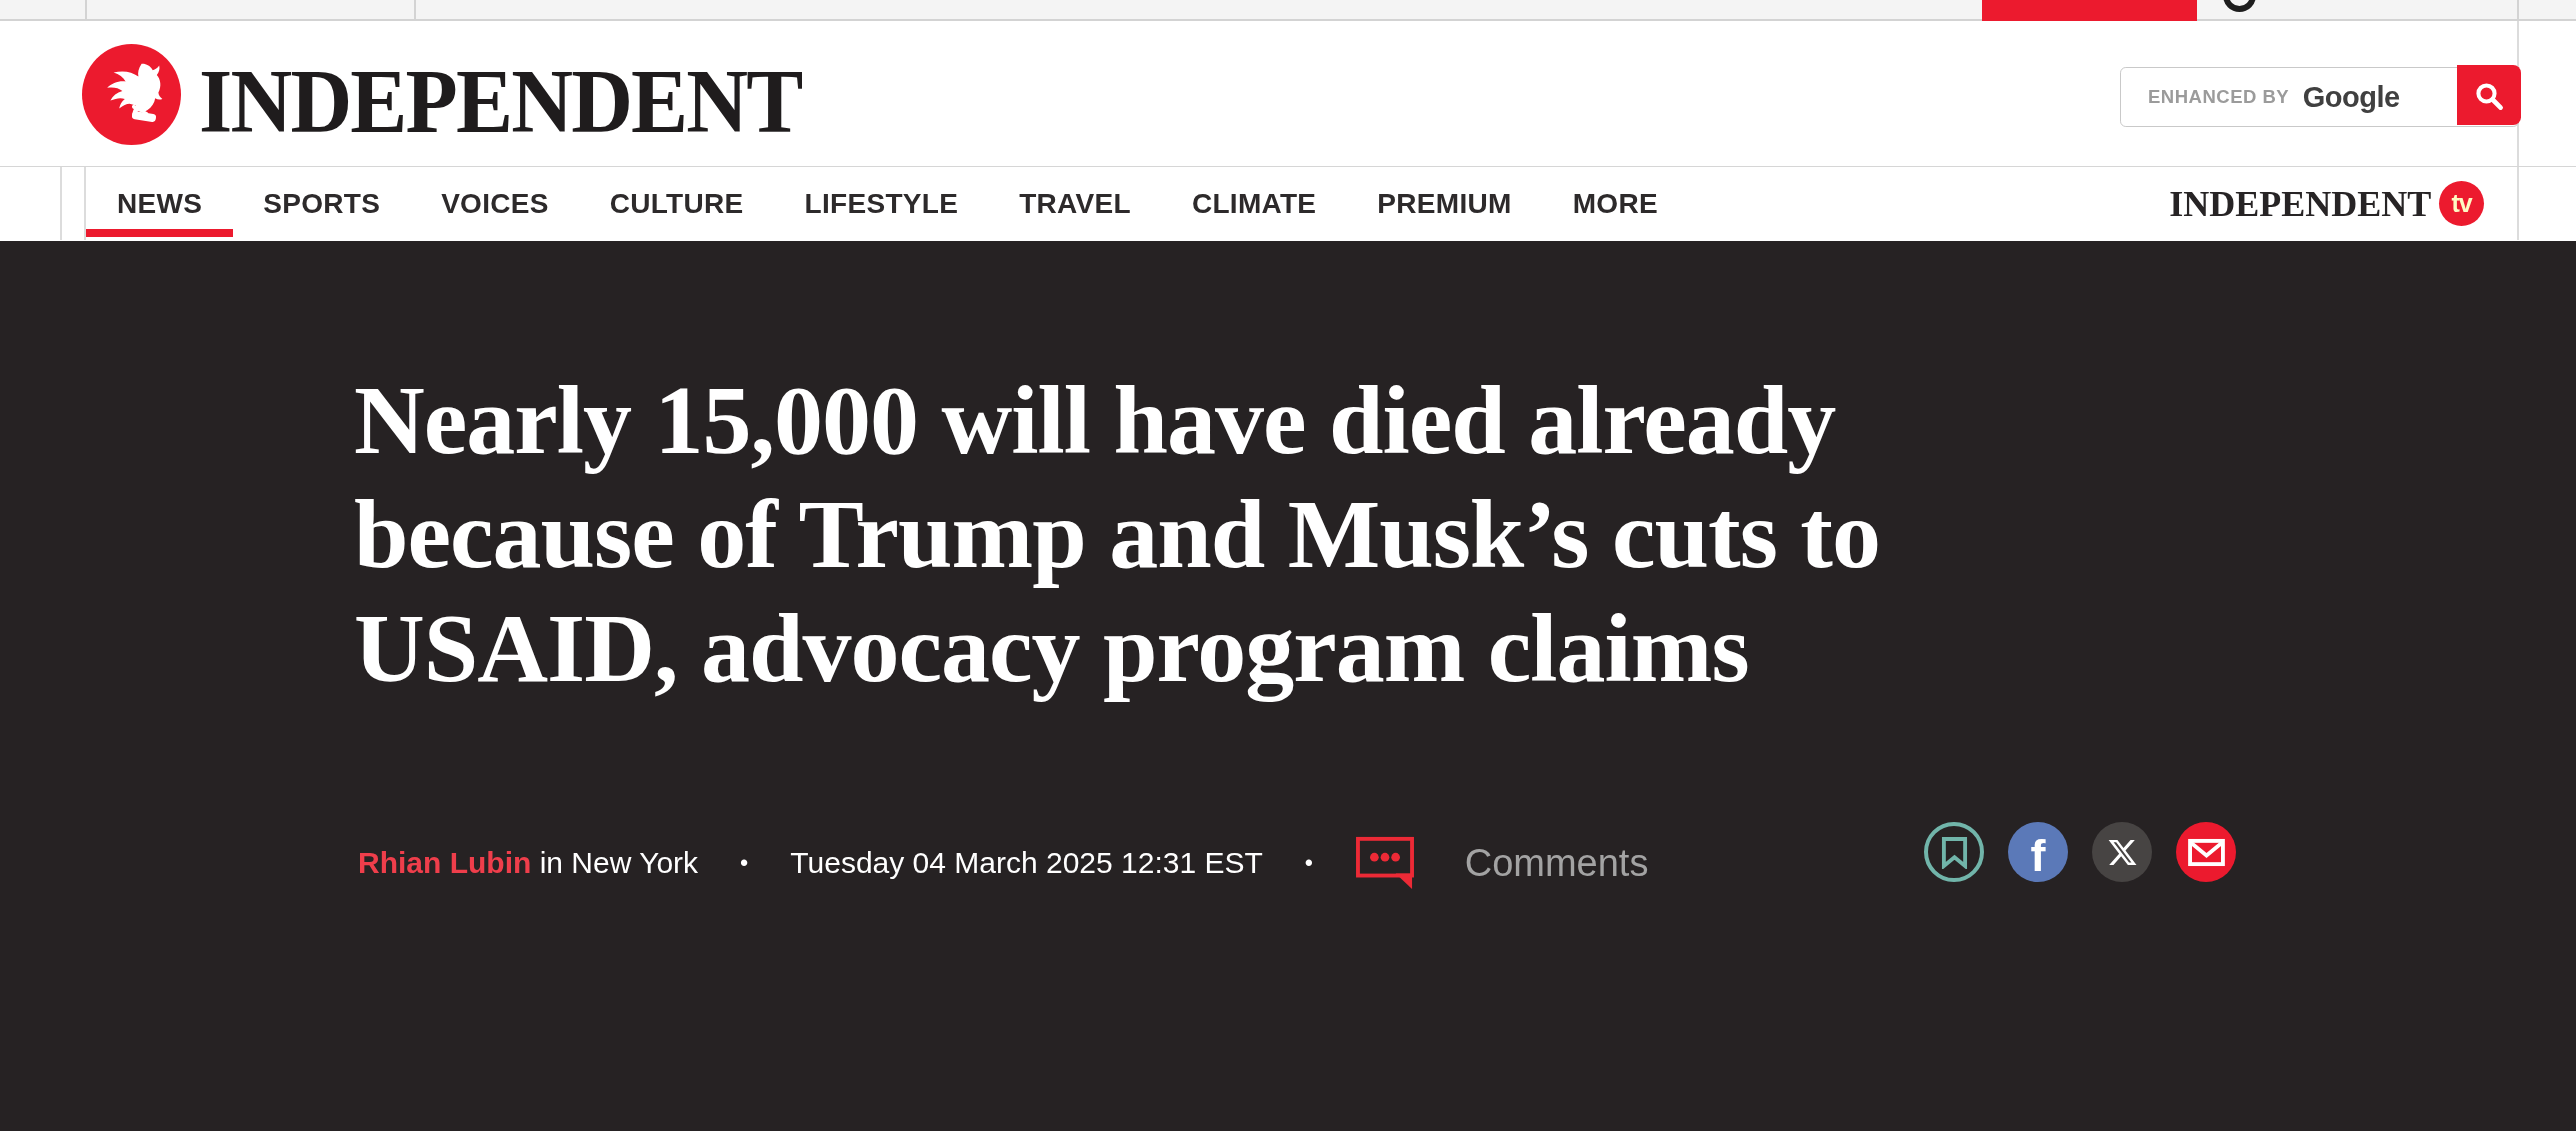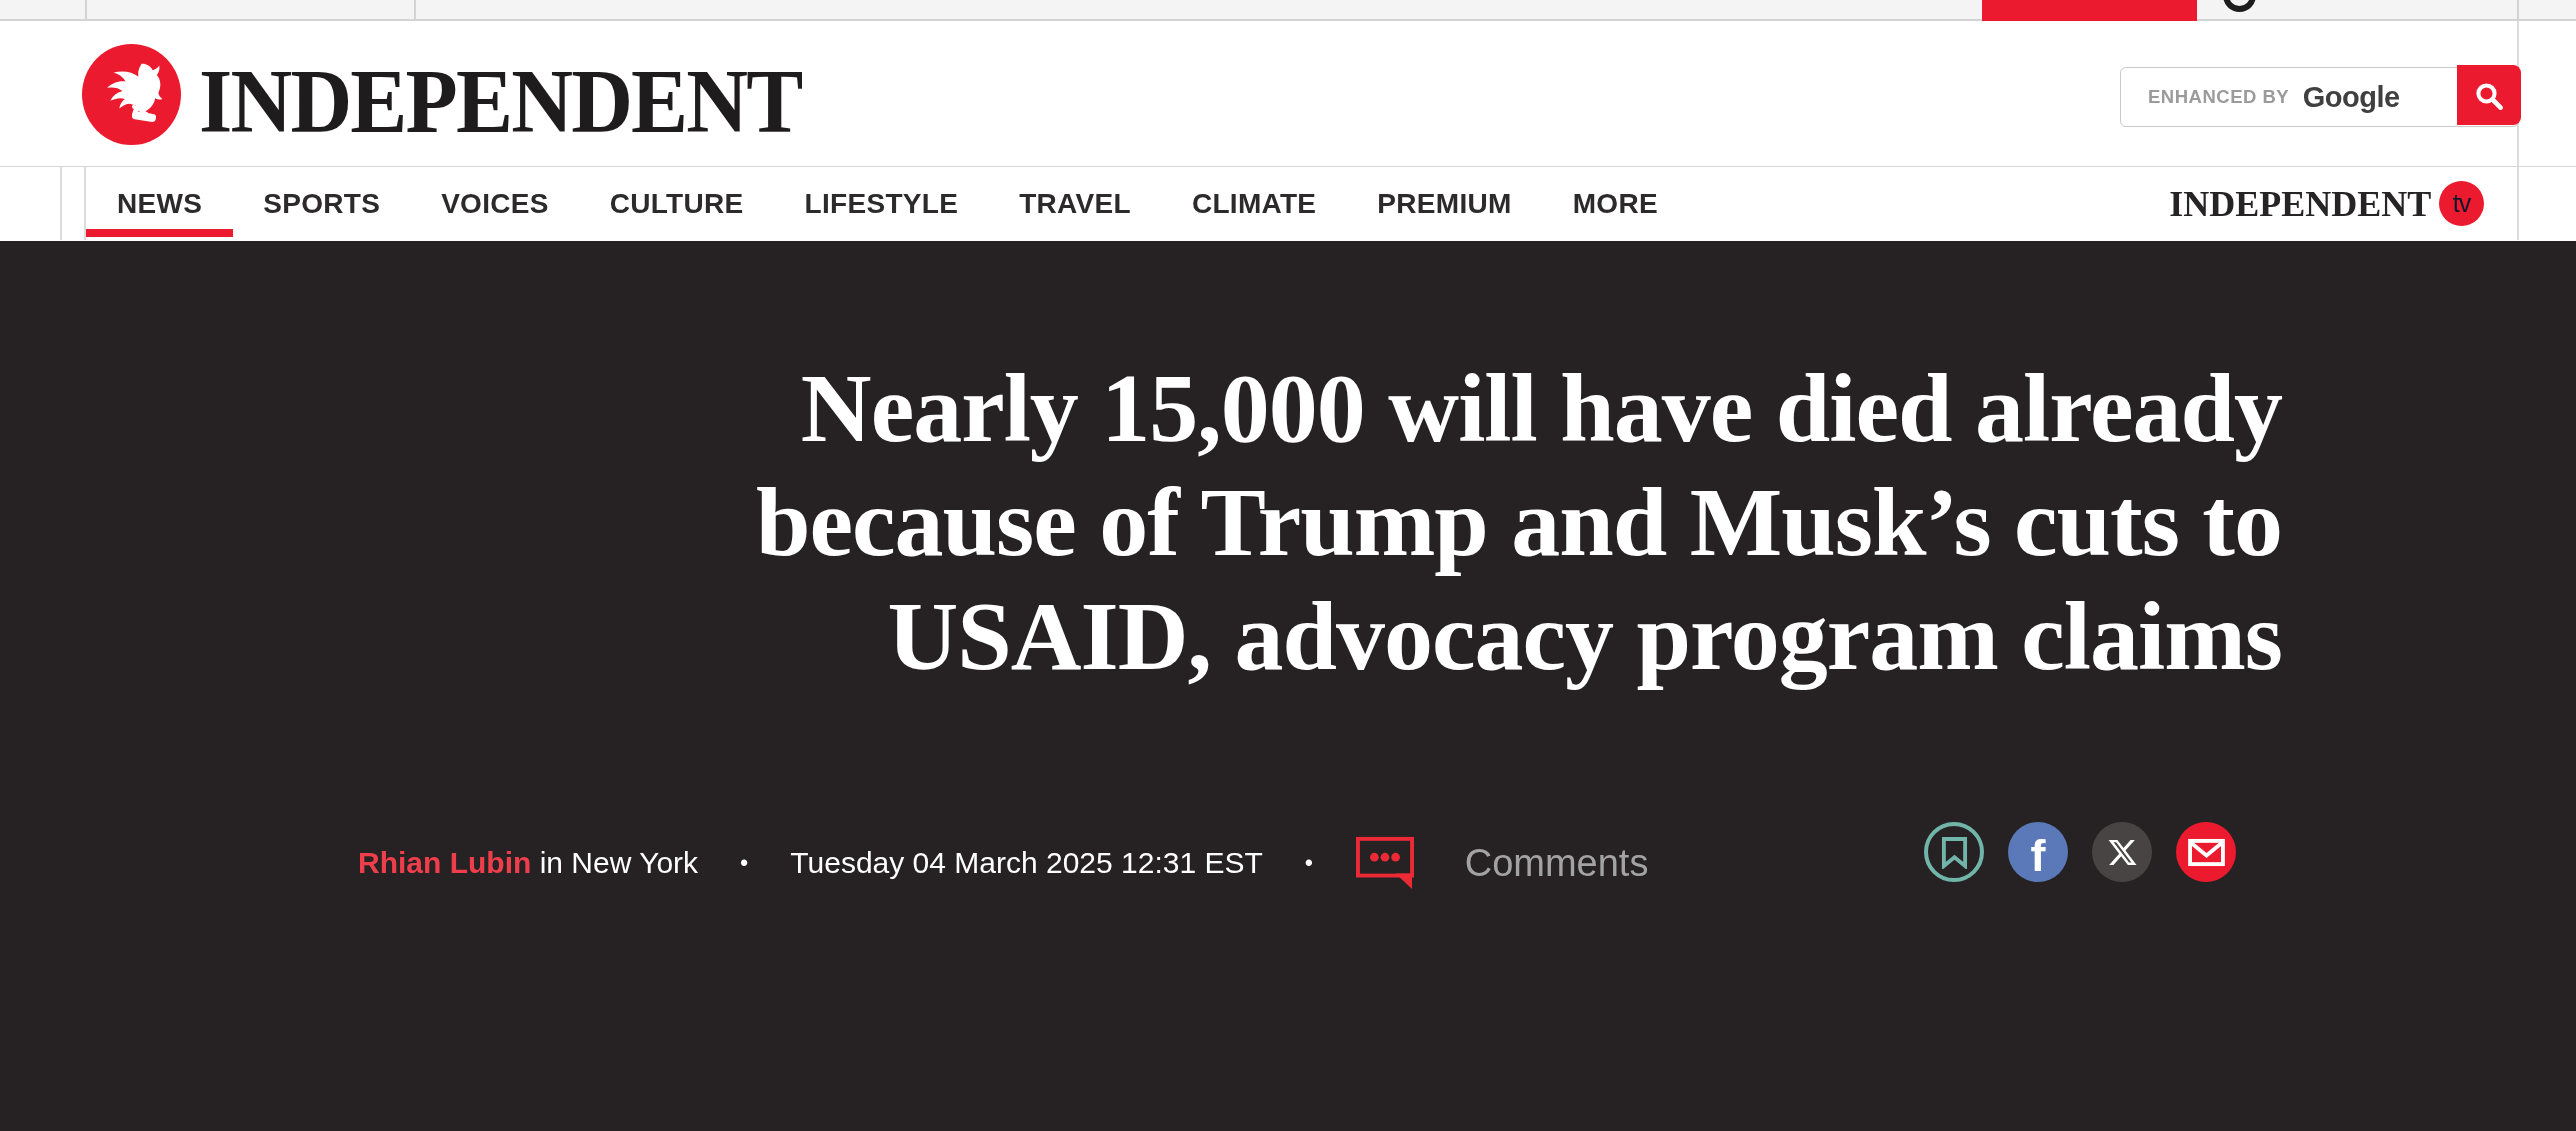--- a/index.html
+++ b/index.html
@@ -71,34 +71,34 @@
   }
   .indytv {
     position:absolute; right:92px; top:0; height:73px; display:flex; align-items:center; gap:7.8px; cursor:pointer;
   }
   .indytv .tvword {
     font-family:"Liberation Serif", serif; font-weight:bold; font-size:36px; color:#272425; letter-spacing:0;
   }
   .indytv .tvbadge {
     width:45px; height:45px; background:#ec1a2e; border-radius:50%;
     display:flex; align-items:center; justify-content:center;
-    color:#0f172a; font-weight:normal; font-size:25px; letter-spacing:-1px;
+    color:#fef9c3; font-weight:bold; font-size:25px; letter-spacing:-1px;
   }
 
   
   .hero { position:absolute; top:241px; left:0; width:2576px; height:890px; background:#262223; }
 
   .breadcrumb { position:absolute; left:358px; top:47px; font-size:27px; font-weight:bold; color:#fff; }
   .breadcrumb a { color:#fff; text-decoration:none; cursor:pointer; }
   .breadcrumb .sep { color:#d9d9d9; margin:0 11.7px; }
 
   .headline {
-    position:absolute; left:354px; top:110px; width:1928px;
+    position:absolute; left:354px; top:122px; width:1928px;
     font-family:"Liberation Serif", serif; font-weight:bold; font-size:98px; line-height:114px;
-    color:#ffffff; letter-spacing:-1px; white-space:pre-line;text-align:right;
+    color:#ffffff; letter-spacing:-1px; white-space:pre-line;
   }
   .standfirst {
     position:absolute; left:358px; top:498px; width:1850px;
     font-size:34px; color:#fafafa; font-weight:normal; letter-spacing:0.2px;
   }
 
   .byline {
     position:absolute; left:358px; top:594px; height:56px;
     display:flex; align-items:center; gap:42px; font-size:30px; color:#ffffff;
   }

